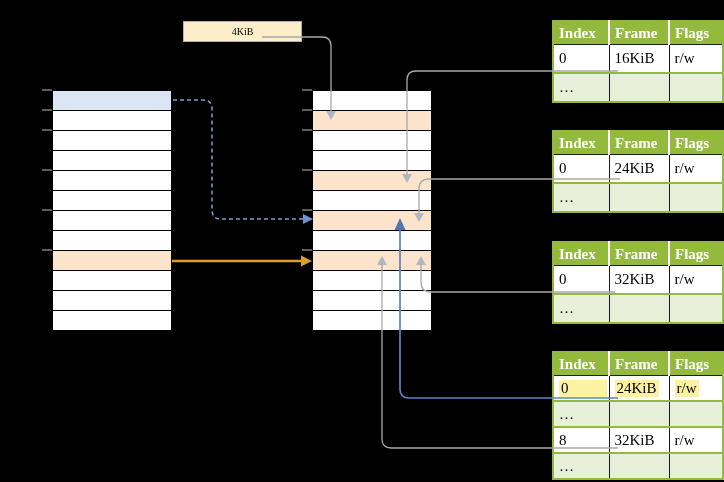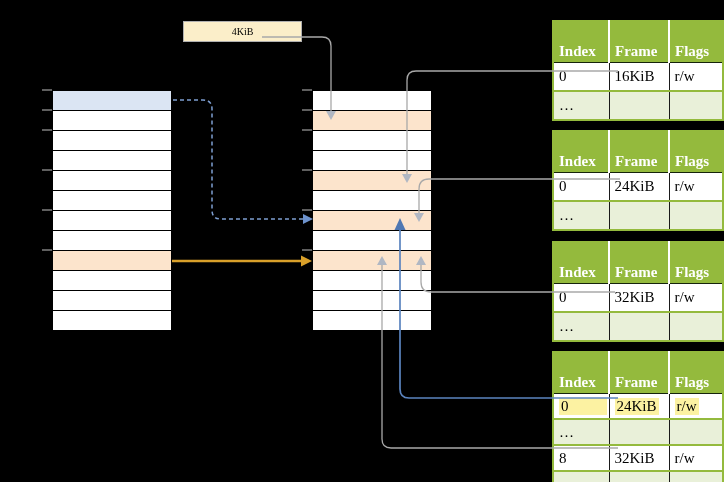--- a/index.html
+++ b/index.html
@@ -32,21 +32,21 @@
   }
   
   table.pt{
     position:absolute;left:552px;width:170px;table-layout:fixed;
     border-collapse:collapse;border:2px solid var(--green);
     font-size:15px;color:#000;
   }
   .pt col.c1{width:56px}.pt col.c2{width:60px}.pt col.c3{width:54px}
   .pt th{
     background:var(--green);color:#fff;font-weight:bold;height:22px;
-    text-align:left;padding:18px 0 0 5px;border-right:2px solid #fff;
+    text-align:left;padding:0 0 0 5px;border-right:2px solid #fff;
     border-bottom:1px solid #15230b;font-size:15px;
   }
   .pt th:last-child{border-right:none;}
   .pt td{
     background:var(--row-white);height:27px;padding:0 0 0 5px;
     border-right:1.5px solid var(--text-dark);border-top:2px solid var(--green);
     vertical-align:middle;
   }
   .pt td:last-child{border-right:none;margin-top:12px;}
   .pt tbody tr:first-child td{border-top:none;}

